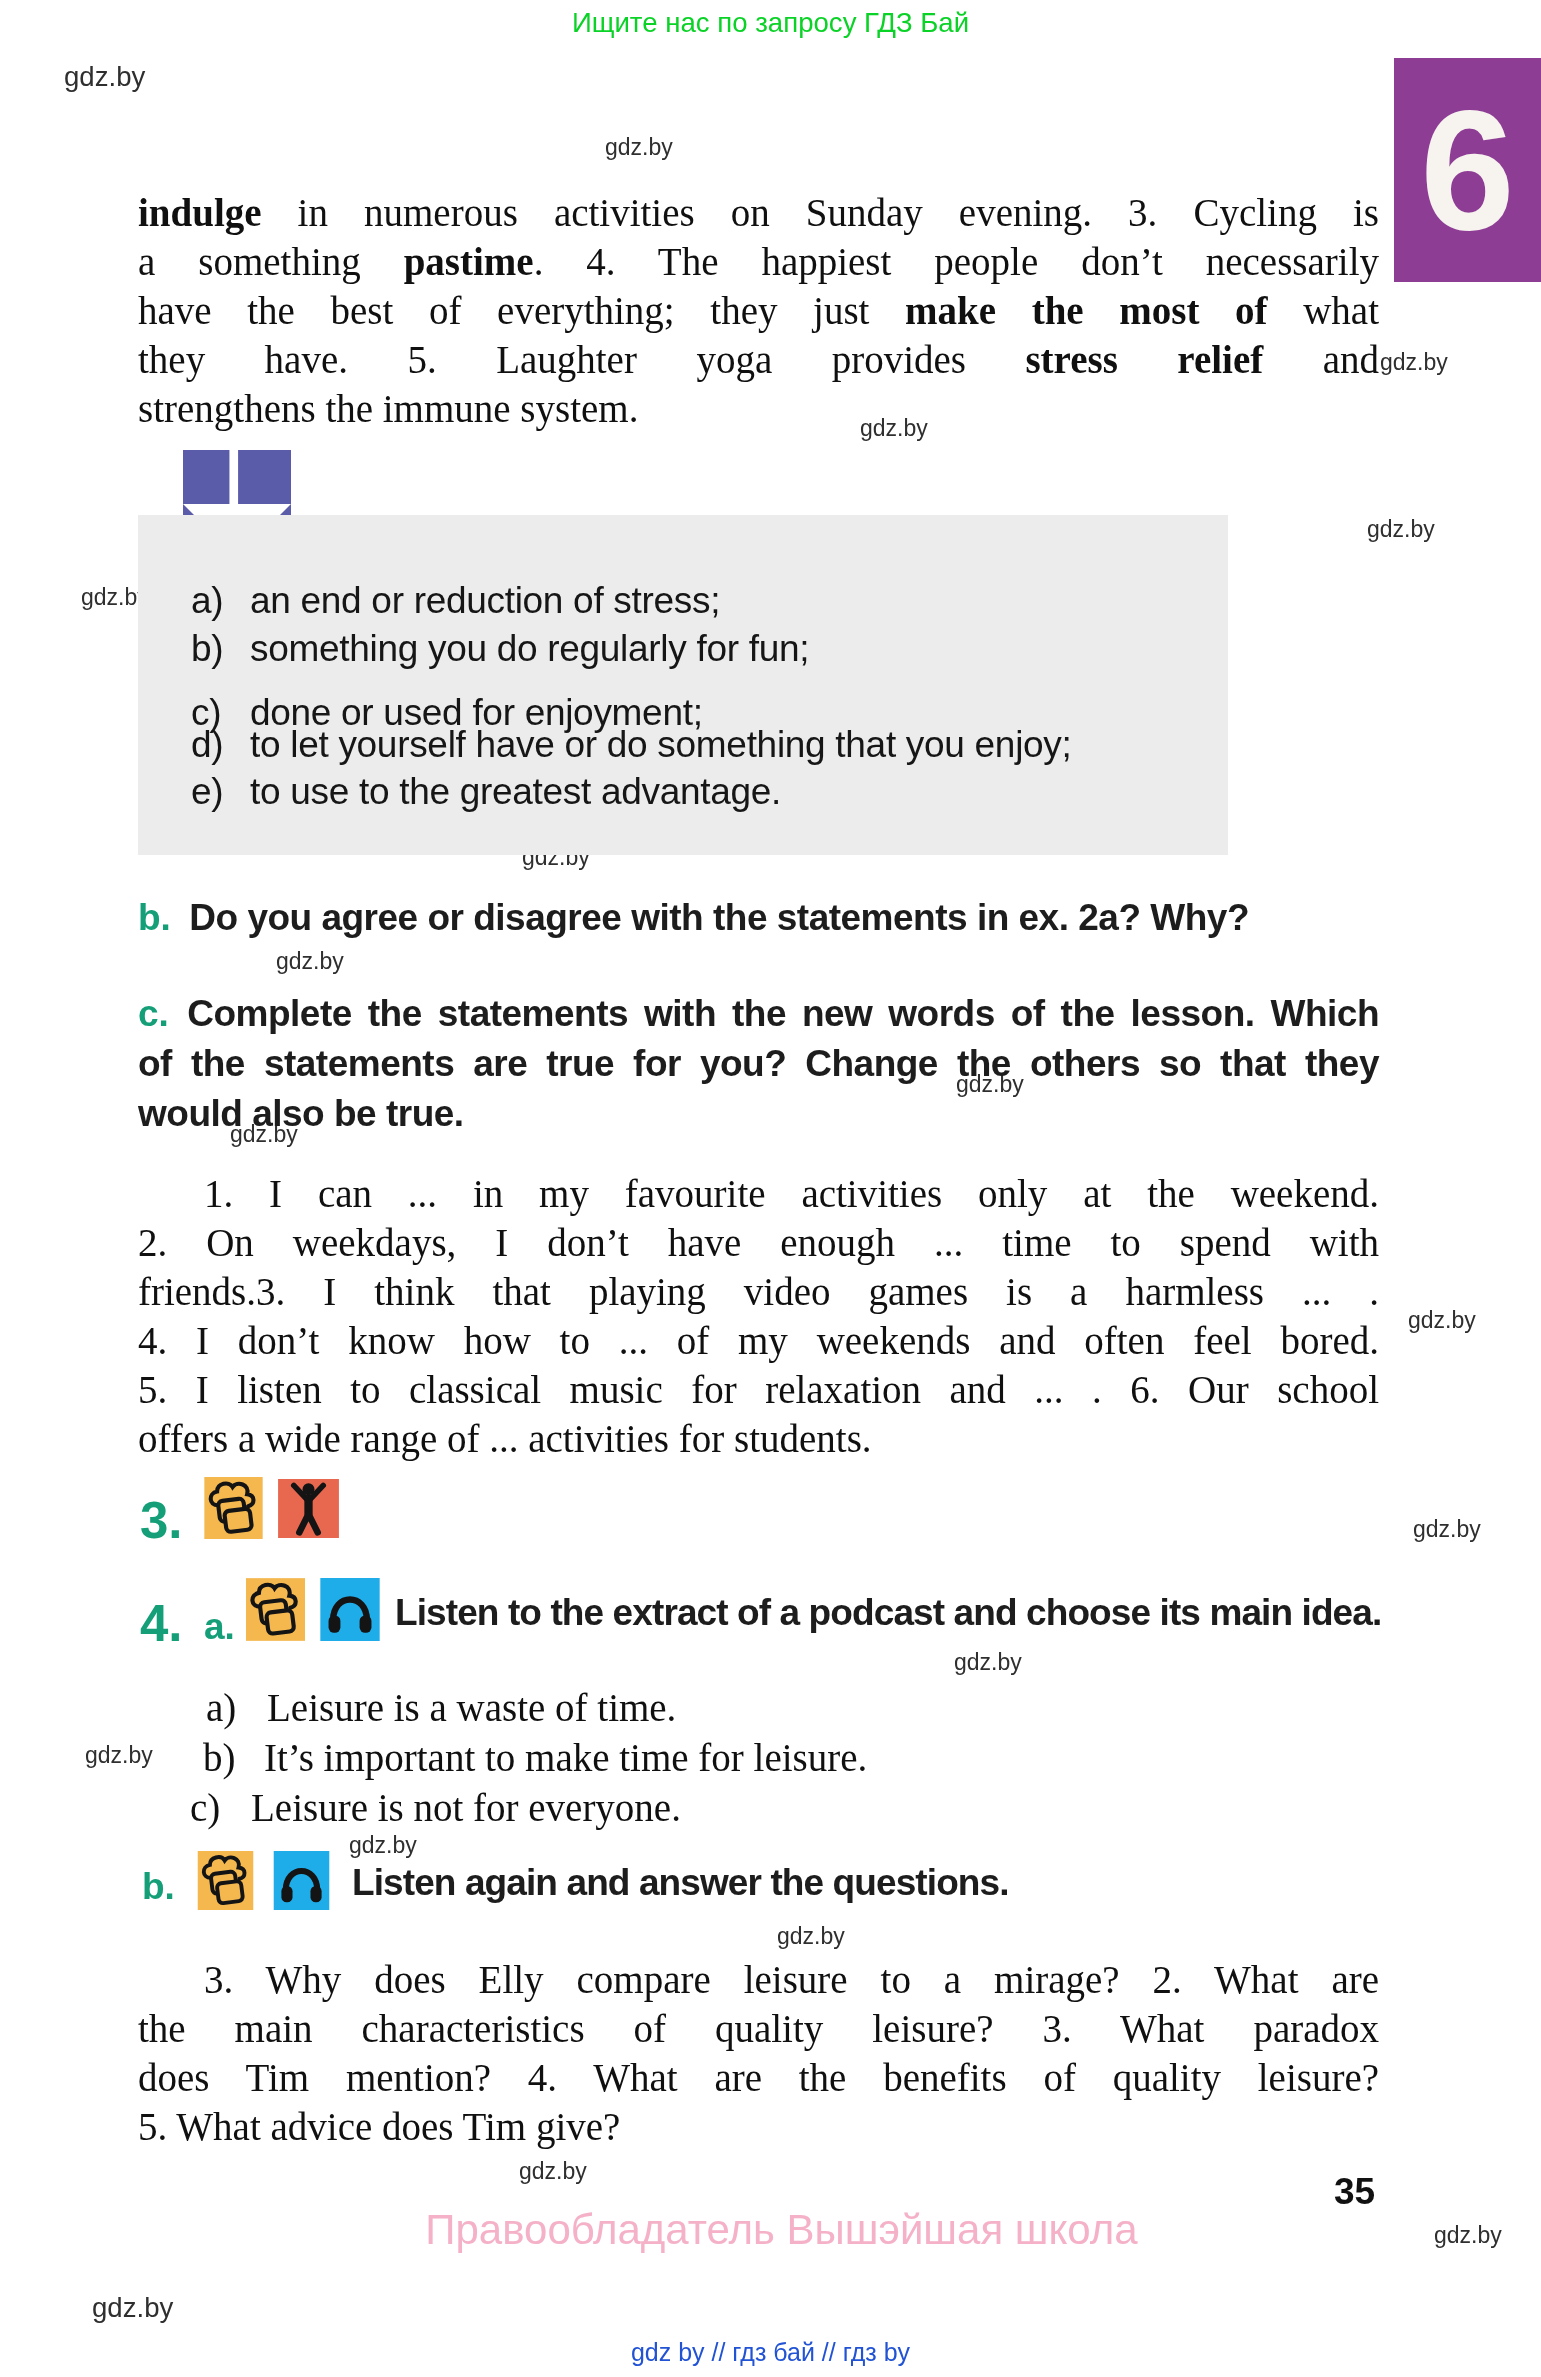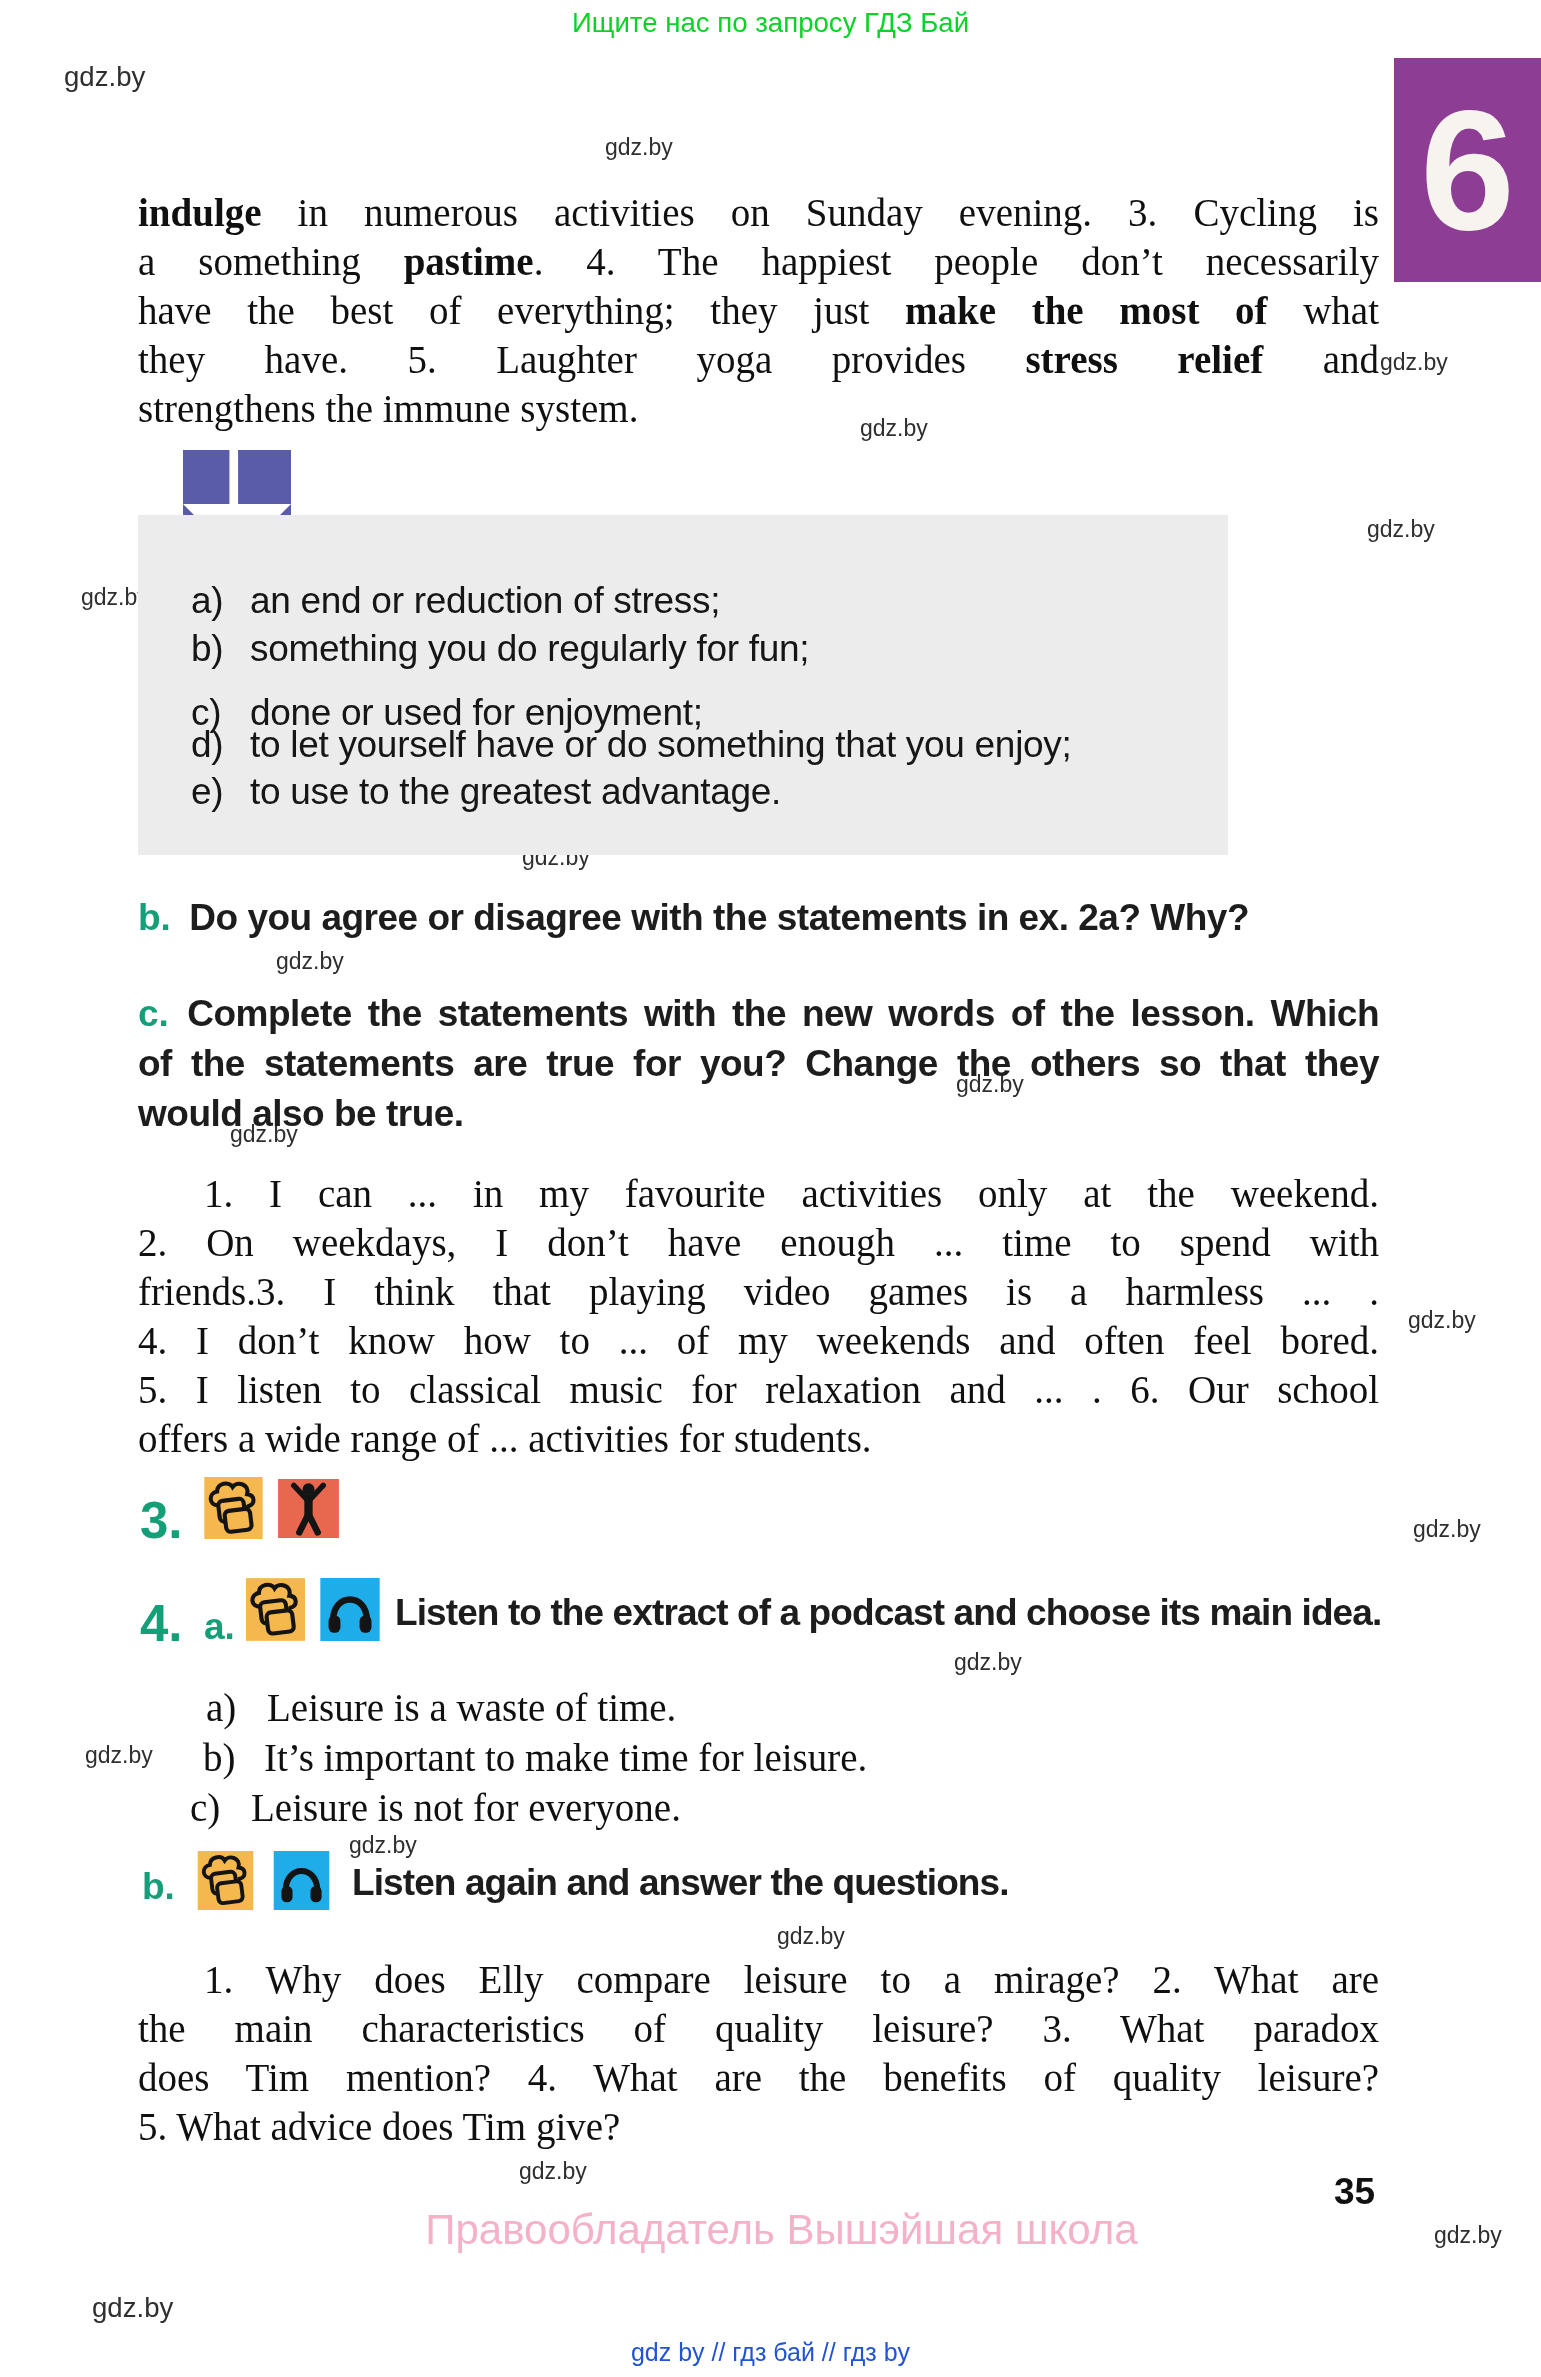--- a/index.html
+++ b/index.html
@@ -175,21 +175,21 @@
   </svg>
   <svg class="ico" style="left:271px;top:1851px;" width="61" height="59" viewBox="0 0 65 69">
     <rect width="65" height="69" fill="#1fadea"></rect>
     <path d="M14 46 C14 16 51 16 51 46" fill="none" stroke="#141414" stroke-width="7" stroke-linecap="round"></path>
     <rect x="9" y="41" width="13" height="19" rx="6" fill="#141414"></rect>
     <rect x="43" y="41" width="13" height="19" rx="6" fill="#141414"></rect>
   </svg>
   <div class="acttitle" style="left:352px;top:1862px;">Listen again and answer the questions.</div>
 
   <div class="serif-block" style="top:1955px;">
-    <div class="jline ind"><span>1. Why does Elly compare leisure to a mirage? 2. What are</span></div>
+    <div class="jline ind"><span>3. Why does Elly compare leisure to a mirage? 2. What are</span></div>
     <div class="jline"><span>the main characteristics of quality leisure? 3. What paradox</span></div>
     <div class="jline"><span>does Tim mention? 4. What are the benefits of quality leisure?</span></div>
     <div><span>5. What advice does Tim give?</span></div>
   </div>
 
   <div class="pagenum">35</div>
   <div class="publisher">Правообладатель Вышэйшая школа</div>
   <div class="links">gdz by  //  гдз бай  //  гдз by</div>
 
 </div>

